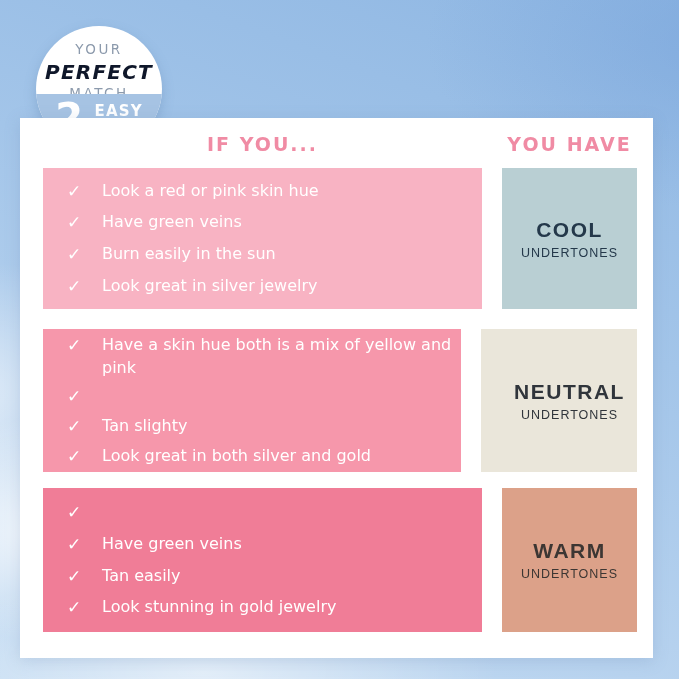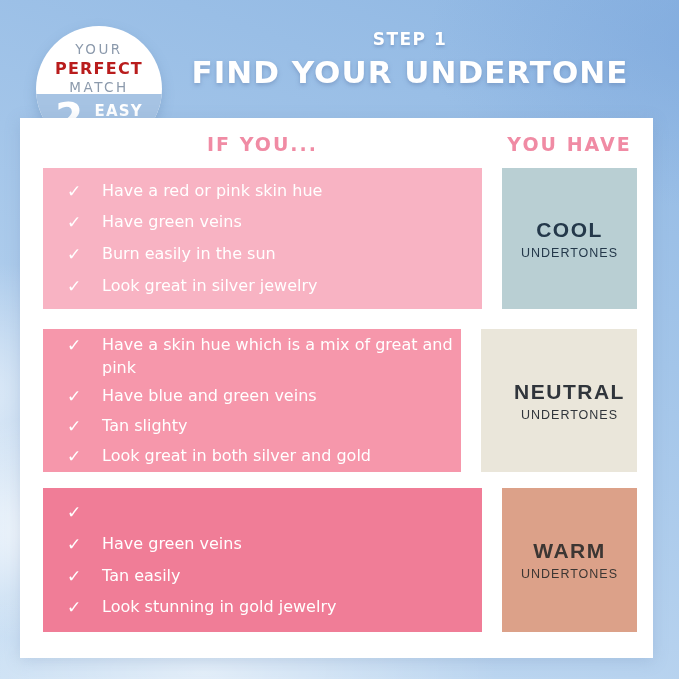--- a/index.html
+++ b/index.html
@@ -12,21 +12,21 @@
       radial-gradient(ellipse 420px 150px at 30% 99%, rgba(255,255,255,.55), rgba(255,255,255,0) 70%),
       radial-gradient(ellipse 420px 240px at 106% 6%, rgba(110,155,215,.40), rgba(110,155,215,0) 70%),
       linear-gradient(200deg,#8fb7e3 0%,#a3c5e9 40%,#b8d3ef 75%,#c6ddf3 100%);
   }
   
   .badge{position:absolute;left:36px;top:26px;width:126px;height:126px;border-radius:50%;
     background:#fff;overflow:hidden;text-align:center;
     box-shadow:0 5px 12px rgba(90,125,170,.35);}
   .badge-top{padding-top:15px;line-height:1.3;}
   .badge-gray{color:#8c9aac;font-size:13.5px;letter-spacing:2.5px;font-weight:400;}
-  .badge-dark{color:#b91c1c;font-size:16px;letter-spacing:1.2px;font-weight:700;}
+  .badge-dark{color:#0f172a;font-size:20px;letter-spacing:1.2px;font-weight:700;font-style:italic;}
   .badge-bottom{position:absolute;left:0;right:0;bottom:0;height:46%;background:#a6c3e3;
     display:flex;justify-content:center;align-items:flex-start;gap:7px;padding-top:5px;box-sizing:border-box;}
   .badge-num{color:#fff;font-size:40px;font-weight:700;line-height:.95;}
   .badge-words{text-align:left;color:#fff;padding-top:4px;}
   .badge-easy{font-size:15px;font-weight:700;letter-spacing:1.2px;line-height:1.15;text-align:right;}
   .badge-steps{font-size:15px;font-weight:400;letter-spacing:1.2px;line-height:1.15;opacity:.95;}
   
   .heading{position:absolute;left:150px;top:29px;width:520px;text-align:center;color:#fff;}
   .step{font-size:17px;font-weight:700;letter-spacing:1.5px;text-shadow:0 2px 3px rgba(100,130,175,.5);}
   .title{font-size:31px;font-weight:700;letter-spacing:1px;margin-top:5px;text-shadow:0 2px 4px rgba(100,130,175,.55);}
@@ -70,34 +70,30 @@
     </div>
     <div class="badge-bottom">
       <span class="badge-num">2</span>
       <span class="badge-words">
         <div class="badge-easy">EASY</div>
         <div class="badge-steps">STEPS</div>
       </span>
     </div>
   </div>
 
-  <div class="heading">
-    <div class="step">STEP 1</div>
-    <div class="title">FIND YOUR UNDERTONE</div>
-  </div>
 
   <div class="card">
     <div class="colh colh2">YOU HAVE</div>
     <div class="colh colh1">IF YOU...</div>
 
     <div class="row r1">
       <div class="items bg1">
         <div class="item">
           <span class="check">✓</span>
-          <span class="item-text">Have a red or pink skin hue</span>
+          <span class="item-text">Look a red or pink skin hue</span>
         </div>
         <div class="item">
           <span class="check">✓</span>
           <span class="item-text">Have green veins</span>
         </div>
         <div class="item">
           <span class="check">✓</span>
           <span class="item-text">Burn easily in the sun</span>
         </div>
         <div class="item">
@@ -108,25 +104,24 @@
       <div class="result cool">
         <div class="result-title">COOL</div>
         <div class="result-sub">UNDERTONES</div>
       </div>
     </div>
 
     <div class="row r2">
       <div class="items bg2">
         <div class="item">
           <span class="check">✓</span>
-          <span class="item-text">Have a skin hue which is a mix of great and pink</span>
+          <span class="item-text">Have a skin hue both is a mix of yellow and pink</span>
         </div>
         <div class="item">
           <span class="check">✓</span>
-          <span class="item-text">Have blue and green veins</span>
         </div>
         <div class="item">
           <span class="check">✓</span>
           <span class="item-text">Tan slighty</span>
         </div>
         <div class="item">
           <span class="check">✓</span>
           <span class="item-text">Look great in both silver and gold</span>
         </div>
       </div>

